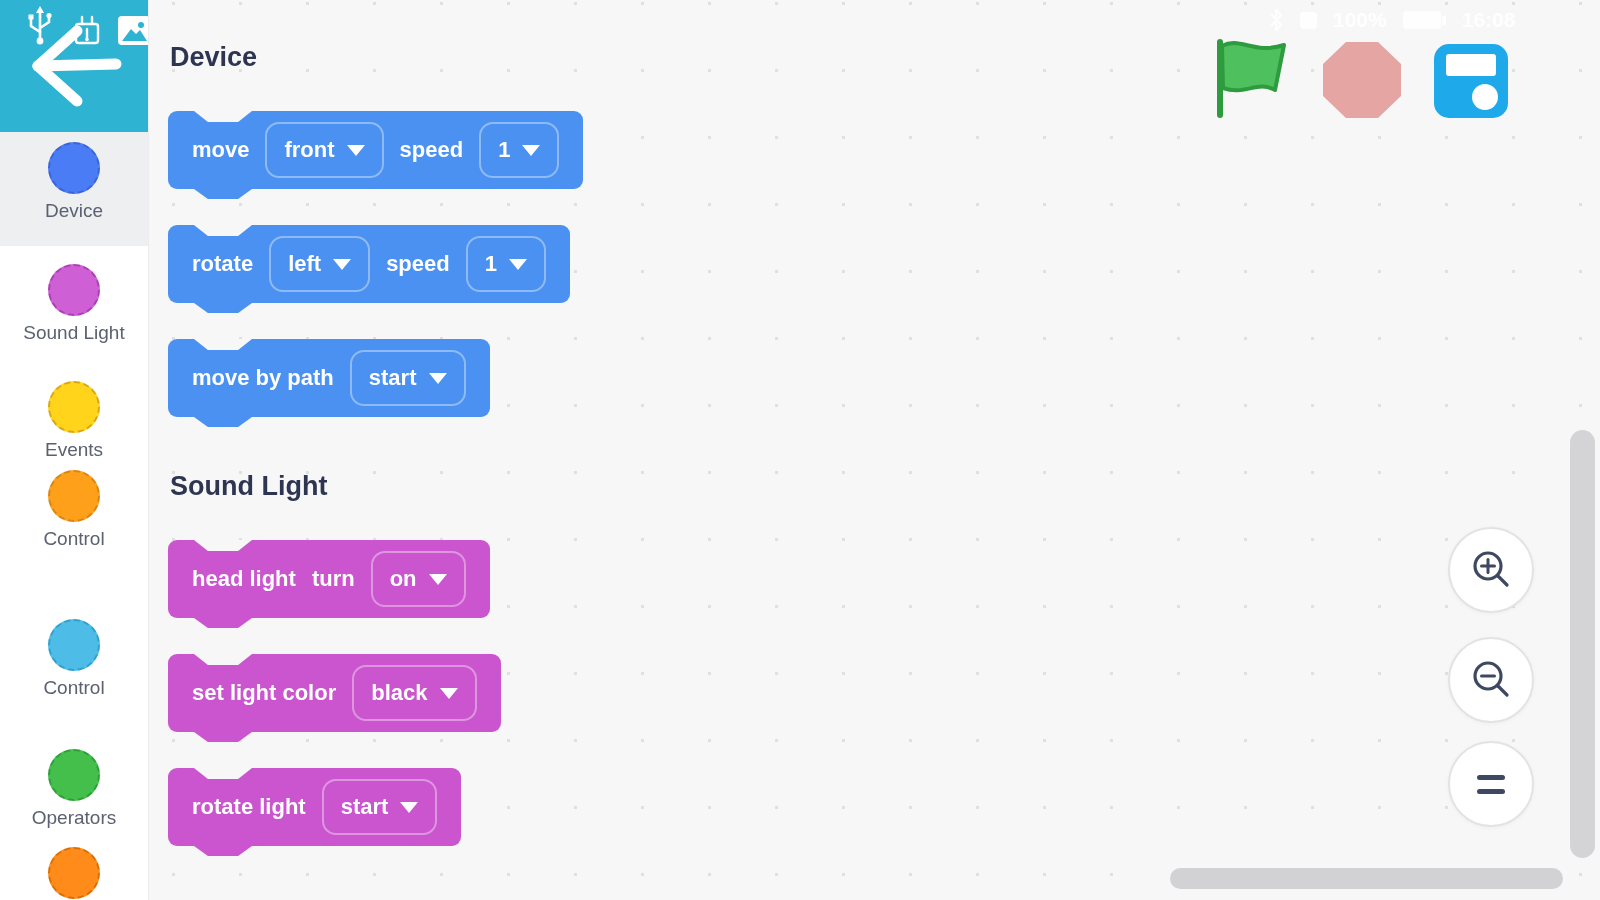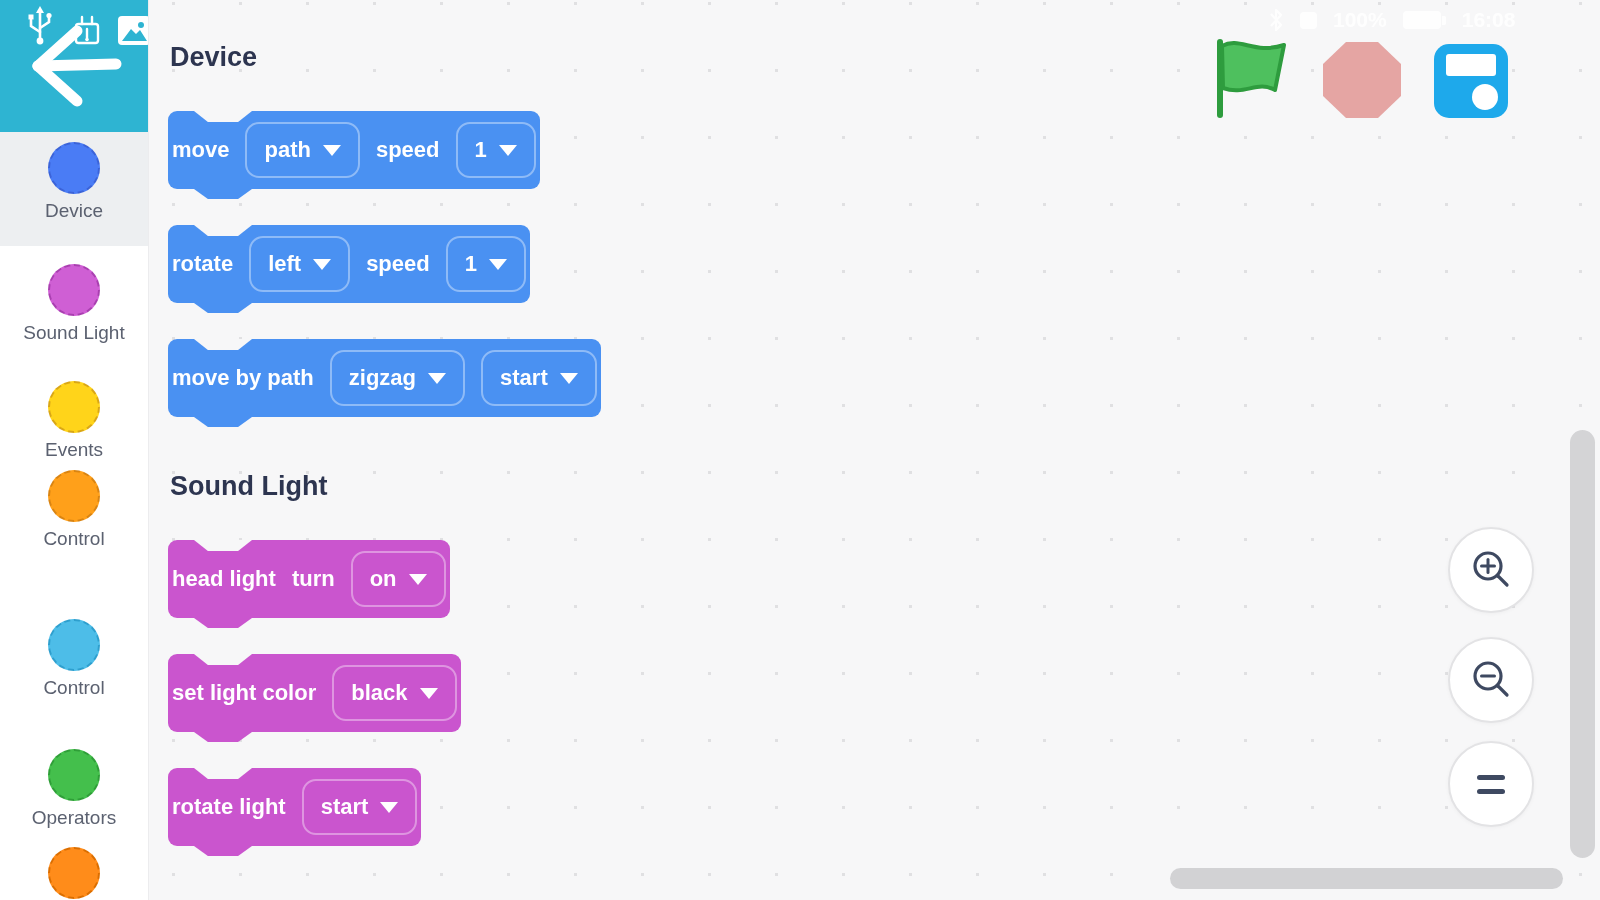--- a/index.html
+++ b/index.html
@@ -21,21 +21,21 @@
   .main{
     position:absolute;left:148px;top:0;right:0;bottom:0;overflow:hidden;
     padding:42px 0 0 20px;box-sizing:border-box;
     background-image:radial-gradient(circle,#e0e0e2 1.7px,rgba(0,0,0,0) 2px);
     background-size:67px 67px;background-position:59px 37px;
   }
   .sec-title{font-size:27px;font-weight:bold;color:#2d3550;margin:54px 0 38px 2px;}
   .sec:first-child .sec-title{margin-top:0;}
   .block{
     position:relative;display:flex;width:max-content;align-items:center;gap:16px;
-    height:78px;padding:0 4px;border-radius:9px;background:var(--c);
+    height:78px;padding:0 24px;border-radius:9px;background:var(--c);
     color:#fff;font-weight:bold;font-size:22px;margin:0 0 36px 0;cursor:grab;
   }
   .block::before{content:"";position:absolute;top:0;left:26px;width:58px;height:11px;
     background:#f7f7f8;clip-path:polygon(0 0,100% 0,76% 100%,24% 100%);}
   .block::after{content:"";position:absolute;bottom:-10px;left:26px;width:58px;height:10px;
     background:var(--c);clip-path:polygon(0 0,100% 0,76% 100%,24% 100%);}
   .blabel{white-space:nowrap;}
   .dd{display:inline-flex;align-items:center;gap:12px;height:52px;padding:0 17px;
     border:2px solid rgba(255,255,255,0.38);border-radius:14px;cursor:pointer;white-space:nowrap;}
   .car{width:0;height:0;border-left:9px solid transparent;border-right:9px solid transparent;border-top:11px solid #fff;}
@@ -131,21 +131,21 @@
       </div>
     </div>
 </div>
 
 <div class="main" id="mainarea">
     <div class="sec">
       <div class="sec-title">Device</div>
       <div class="block" style="--c: #4a91f2;">
         <span class="blabel">move</span>
         <span class="dd">
-          <span>path</span>
+          <span>front</span>
           <span class="car"></span>
         </span>
         <span class="blabel">speed</span>
         <span class="dd">
           <span>1</span>
           <span class="car"></span>
         </span>
       </div>
       <div class="block" style="--c: #4a91f2;">
         <span class="blabel">rotate</span>
@@ -154,24 +154,20 @@
           <span class="car"></span>
         </span>
         <span class="blabel">speed</span>
         <span class="dd">
           <span>1</span>
           <span class="car"></span>
         </span>
       </div>
       <div class="block" style="--c: #4a91f2;">
         <span class="blabel">move by path</span>
-        <span class="dd">
-          <span>zigzag</span>
-          <span class="car"></span>
-        </span>
         <span class="dd">
           <span>start</span>
           <span class="car"></span>
         </span>
       </div>
     </div>
     <div class="sec">
       <div class="sec-title">Sound Light</div>
       <div class="block" style="--c: #ca55ce;">
         <span class="blabel">head light</span>

